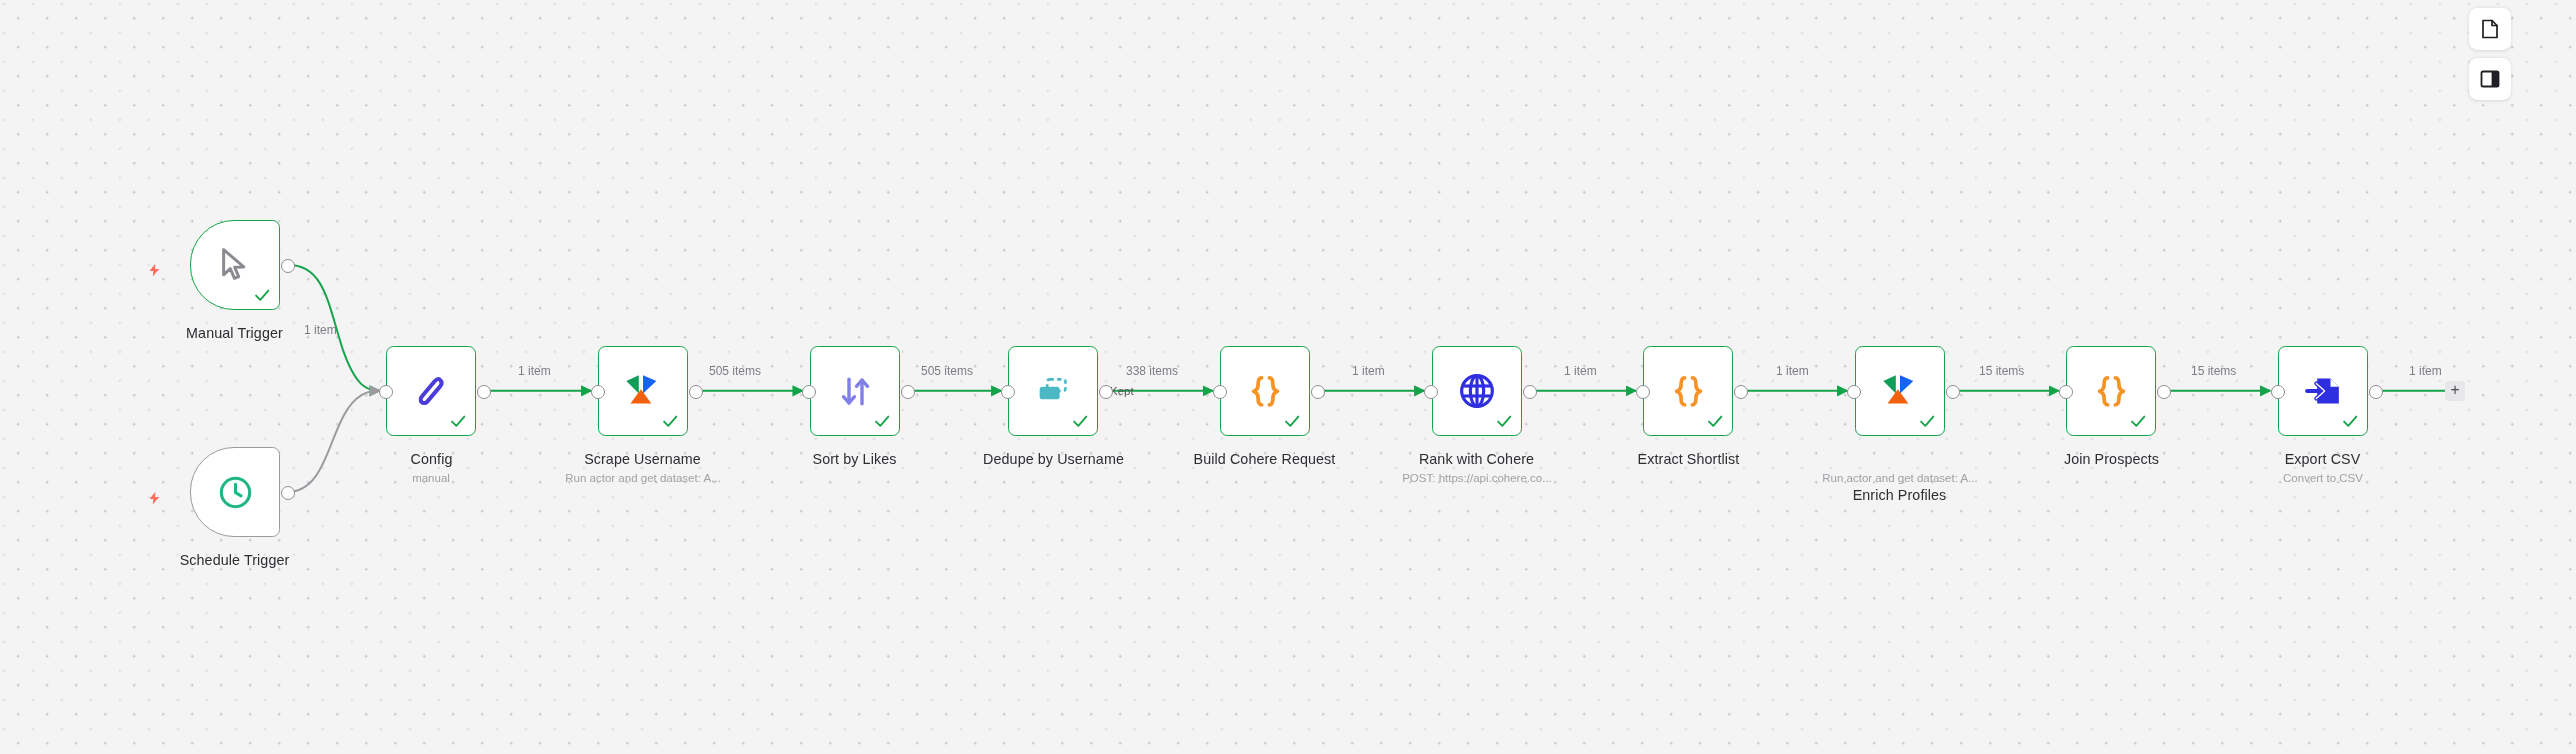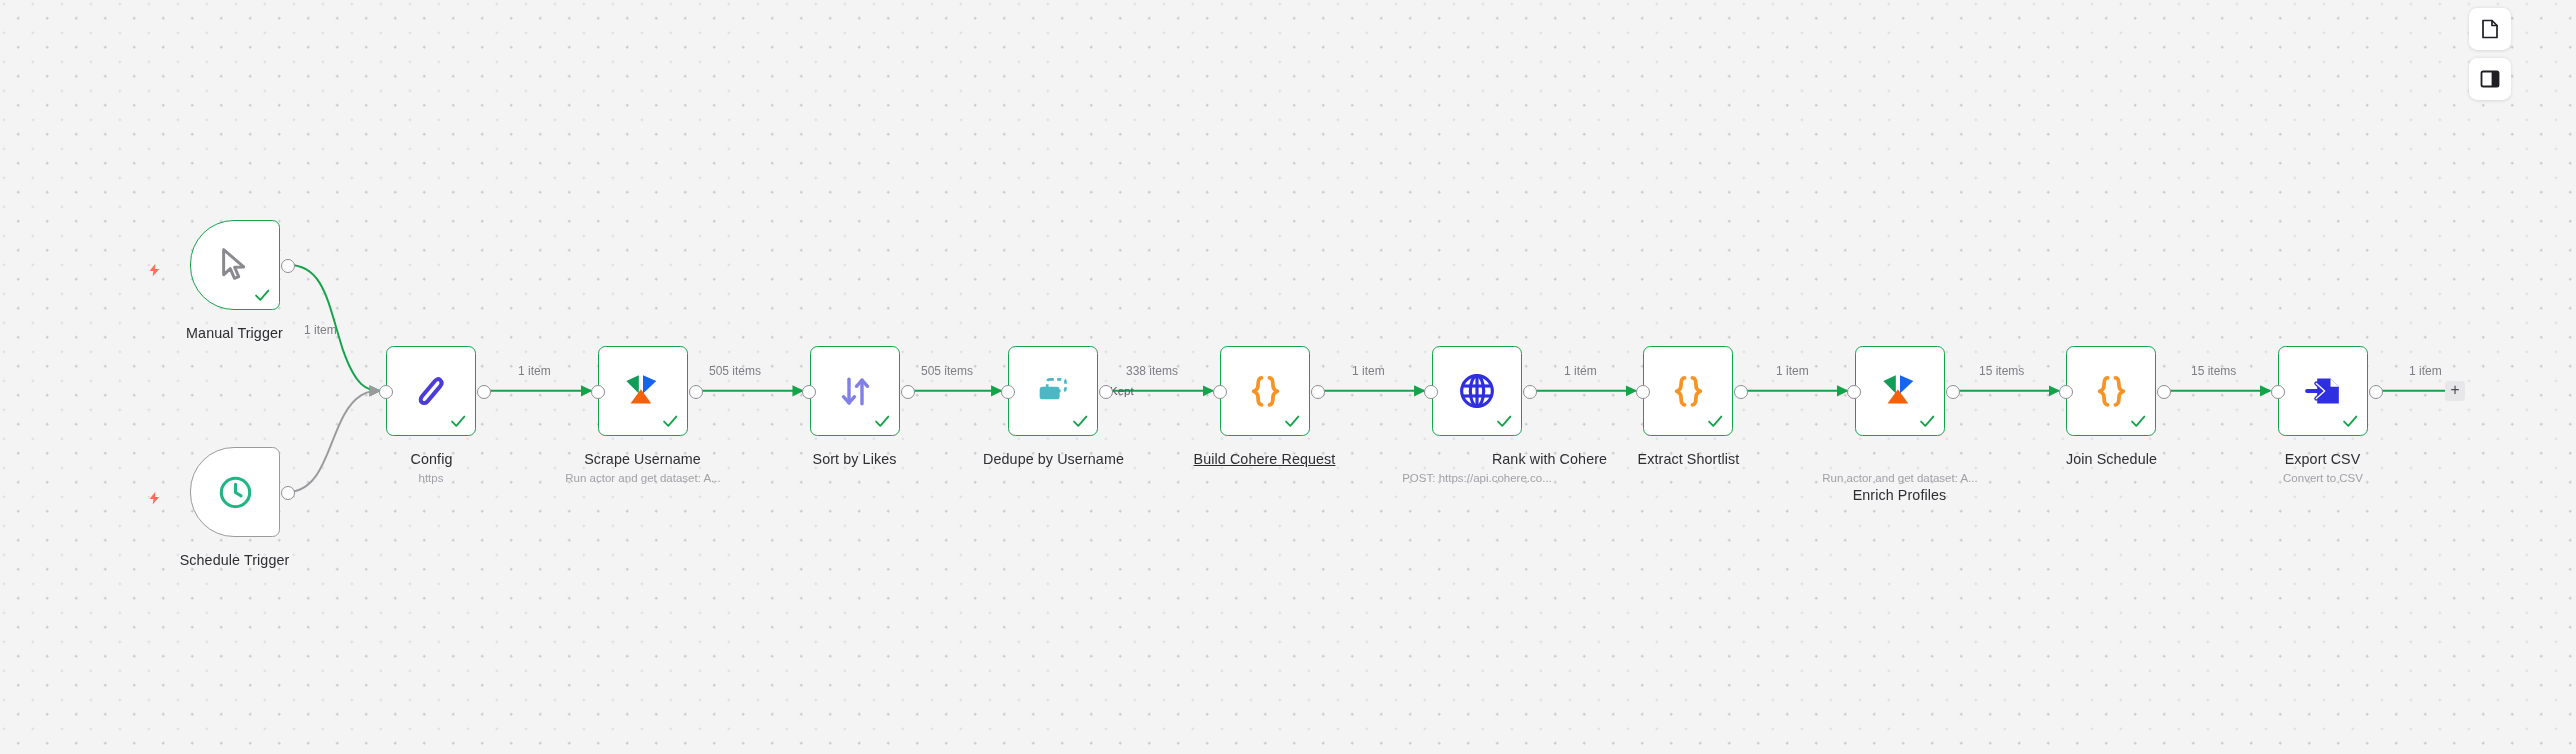--- a/index.html
+++ b/index.html
@@ -212,21 +212,21 @@
         <path d="M17.4 4.3 C18.8 5.6 18.9 7.2 17.6 8.7 L9.4 18.4 C8.3 19.7 6.6 19.9 5.6 18.9 C4.6 17.9 4.9 16.2 6 14.9 L14.2 5.2 C15.3 4 16.4 3.4 17.4 4.3 Z"></path>
       </svg>
     </span>
     <svg class="tick" viewBox="0 0 24 24" fill="none" stroke="#15a34a" stroke-width="2.4" stroke-linecap="round" stroke-linejoin="round">
       <path d="M4 12.5 L9.5 18 L20 6"></path>
     </svg>
   </div>
   <div class="port" style="left:379px; top:385px;"></div>
   <div class="port" style="left:477px; top:385px;"></div>
   <div class="node-label" style="left:312px; top:451px;">Config</div>
-  <div class="node-sub" style="left:293px; top:472px;">https</div>
+  <div class="node-sub" style="left:293px; top:472px;">manual</div>
 
   <div class="node" style="left:598px; top:346px;">
     <span class="glyph">
       <svg width="40" height="40" viewBox="0 0 48 48">
         <path d="M4 12 L19 5 L19 27 Z" fill="#0f9d58"></path>
         <path d="M24 5 L40 12 L24 27 Z" fill="#1565f0"></path>
         <path d="M21.5 22 L34 39 L9 39 Z" fill="#f4610c"></path>
       </svg>
     </span>
     <svg class="tick" viewBox="0 0 24 24" fill="none" stroke="#15a34a" stroke-width="2.4" stroke-linecap="round" stroke-linejoin="round">
@@ -277,39 +277,39 @@
         <path d="M9.6 3.6 C7.4 3.6 7.4 6.2 7.4 8.1 C7.4 10.1 6.1 11.3 4.7 11.9 C6.1 12.5 7.4 13.7 7.4 15.7 C7.4 17.6 7.4 20.2 9.6 20.2"></path>
         <path d="M14.4 3.6 C16.6 3.6 16.6 6.2 16.6 8.1 C16.6 10.1 17.9 11.3 19.3 11.9 C17.9 12.5 16.6 13.7 16.6 15.7 C16.6 17.6 16.6 20.2 14.4 20.2"></path>
       </svg>
     </span>
     <svg class="tick" viewBox="0 0 24 24" fill="none" stroke="#15a34a" stroke-width="2.4" stroke-linecap="round" stroke-linejoin="round">
       <path d="M4 12.5 L9.5 18 L20 6"></path>
     </svg>
   </div>
   <div class="port" style="left:1213px; top:385px;"></div>
   <div class="port" style="left:1311px; top:385px;"></div>
-  <div class="node-label" style="left:1145px; top:451px;text-decoration:underline;">Build Cohere Request</div>
+  <div class="node-label" style="left:1145px; top:451px;">Build Cohere Request</div>
 
   <div class="node" style="left:1432px; top:346px;">
     <span class="glyph">
       <svg width="40" height="40" viewBox="0 0 24 24" fill="none" stroke="#2f2fe0" stroke-width="1.9">
         <circle cx="12" cy="12" r="9.2"></circle>
         <ellipse cx="12" cy="12" rx="4" ry="9.2"></ellipse>
         <path d="M3.1 9 L20.9 9"></path>
         <path d="M3.1 15 L20.9 15"></path>
         <path d="M12 2.8 L12 21.2"></path>
       </svg>
     </span>
     <svg class="tick" viewBox="0 0 24 24" fill="none" stroke="#15a34a" stroke-width="2.4" stroke-linecap="round" stroke-linejoin="round">
       <path d="M4 12.5 L9.5 18 L20 6"></path>
     </svg>
   </div>
   <div class="port" style="left:1424px; top:385px;"></div>
   <div class="port" style="left:1523px; top:385px;"></div>
-  <div class="node-label" style="left:1430px; top:451px;">Rank with Cohere</div>
+  <div class="node-label" style="left:1357px; top:451px;">Rank with Cohere</div>
   <div class="node-sub" style="left:1339px; top:472px;">POST: https://api.cohere.co...</div>
 
   <div class="node" style="left:1643px; top:346px;">
     <span class="glyph">
       <svg width="39" height="39" viewBox="0 0 24 24" fill="none" stroke="#f79324" stroke-width="2.3" stroke-linecap="round" stroke-linejoin="round">
         <path d="M9.6 3.6 C7.4 3.6 7.4 6.2 7.4 8.1 C7.4 10.1 6.1 11.3 4.7 11.9 C6.1 12.5 7.4 13.7 7.4 15.7 C7.4 17.6 7.4 20.2 9.6 20.2"></path>
         <path d="M14.4 3.6 C16.6 3.6 16.6 6.2 16.6 8.1 C16.6 10.1 17.9 11.3 19.3 11.9 C17.9 12.5 16.6 13.7 16.6 15.7 C16.6 17.6 16.6 20.2 14.4 20.2"></path>
       </svg>
     </span>
     <svg class="tick" viewBox="0 0 24 24" fill="none" stroke="#15a34a" stroke-width="2.4" stroke-linecap="round" stroke-linejoin="round">
@@ -343,21 +343,21 @@
         <path d="M9.6 3.6 C7.4 3.6 7.4 6.2 7.4 8.1 C7.4 10.1 6.1 11.3 4.7 11.9 C6.1 12.5 7.4 13.7 7.4 15.7 C7.4 17.6 7.4 20.2 9.6 20.2"></path>
         <path d="M14.4 3.6 C16.6 3.6 16.6 6.2 16.6 8.1 C16.6 10.1 17.9 11.3 19.3 11.9 C17.9 12.5 16.6 13.7 16.6 15.7 C16.6 17.6 16.6 20.2 14.4 20.2"></path>
       </svg>
     </span>
     <svg class="tick" viewBox="0 0 24 24" fill="none" stroke="#15a34a" stroke-width="2.4" stroke-linecap="round" stroke-linejoin="round">
       <path d="M4 12.5 L9.5 18 L20 6"></path>
     </svg>
   </div>
   <div class="port" style="left:2059px; top:385px;"></div>
   <div class="port" style="left:2157px; top:385px;"></div>
-  <div class="node-label" style="left:1992px; top:451px;">Join Schedule</div>
+  <div class="node-label" style="left:1992px; top:451px;">Join Prospects</div>
 
   <div class="node" style="left:2278px; top:346px;">
     <span class="glyph">
       <svg width="40" height="40" viewBox="0 0 48 48">
         <path d="M17 9 L33 9 L43 19 L43 39 L17 39 Z" fill="#2f2fe0"></path>
         <path d="M33 9 L43 19 L33 19 Z" fill="#ffffff"></path>
         <path d="M5 24 L24 24" stroke="#2f2fe0" stroke-width="5" stroke-linecap="round" fill="none"></path>
         <path d="M16 15 L26 24 L16 33" stroke="#2f2fe0" stroke-width="5" stroke-linecap="round" stroke-linejoin="round" fill="none"></path>
         <path d="M16 15 L26 24 L16 33" stroke="#ffffff" stroke-width="1.6" stroke-linecap="round" stroke-linejoin="round" fill="none"></path>
       </svg>

